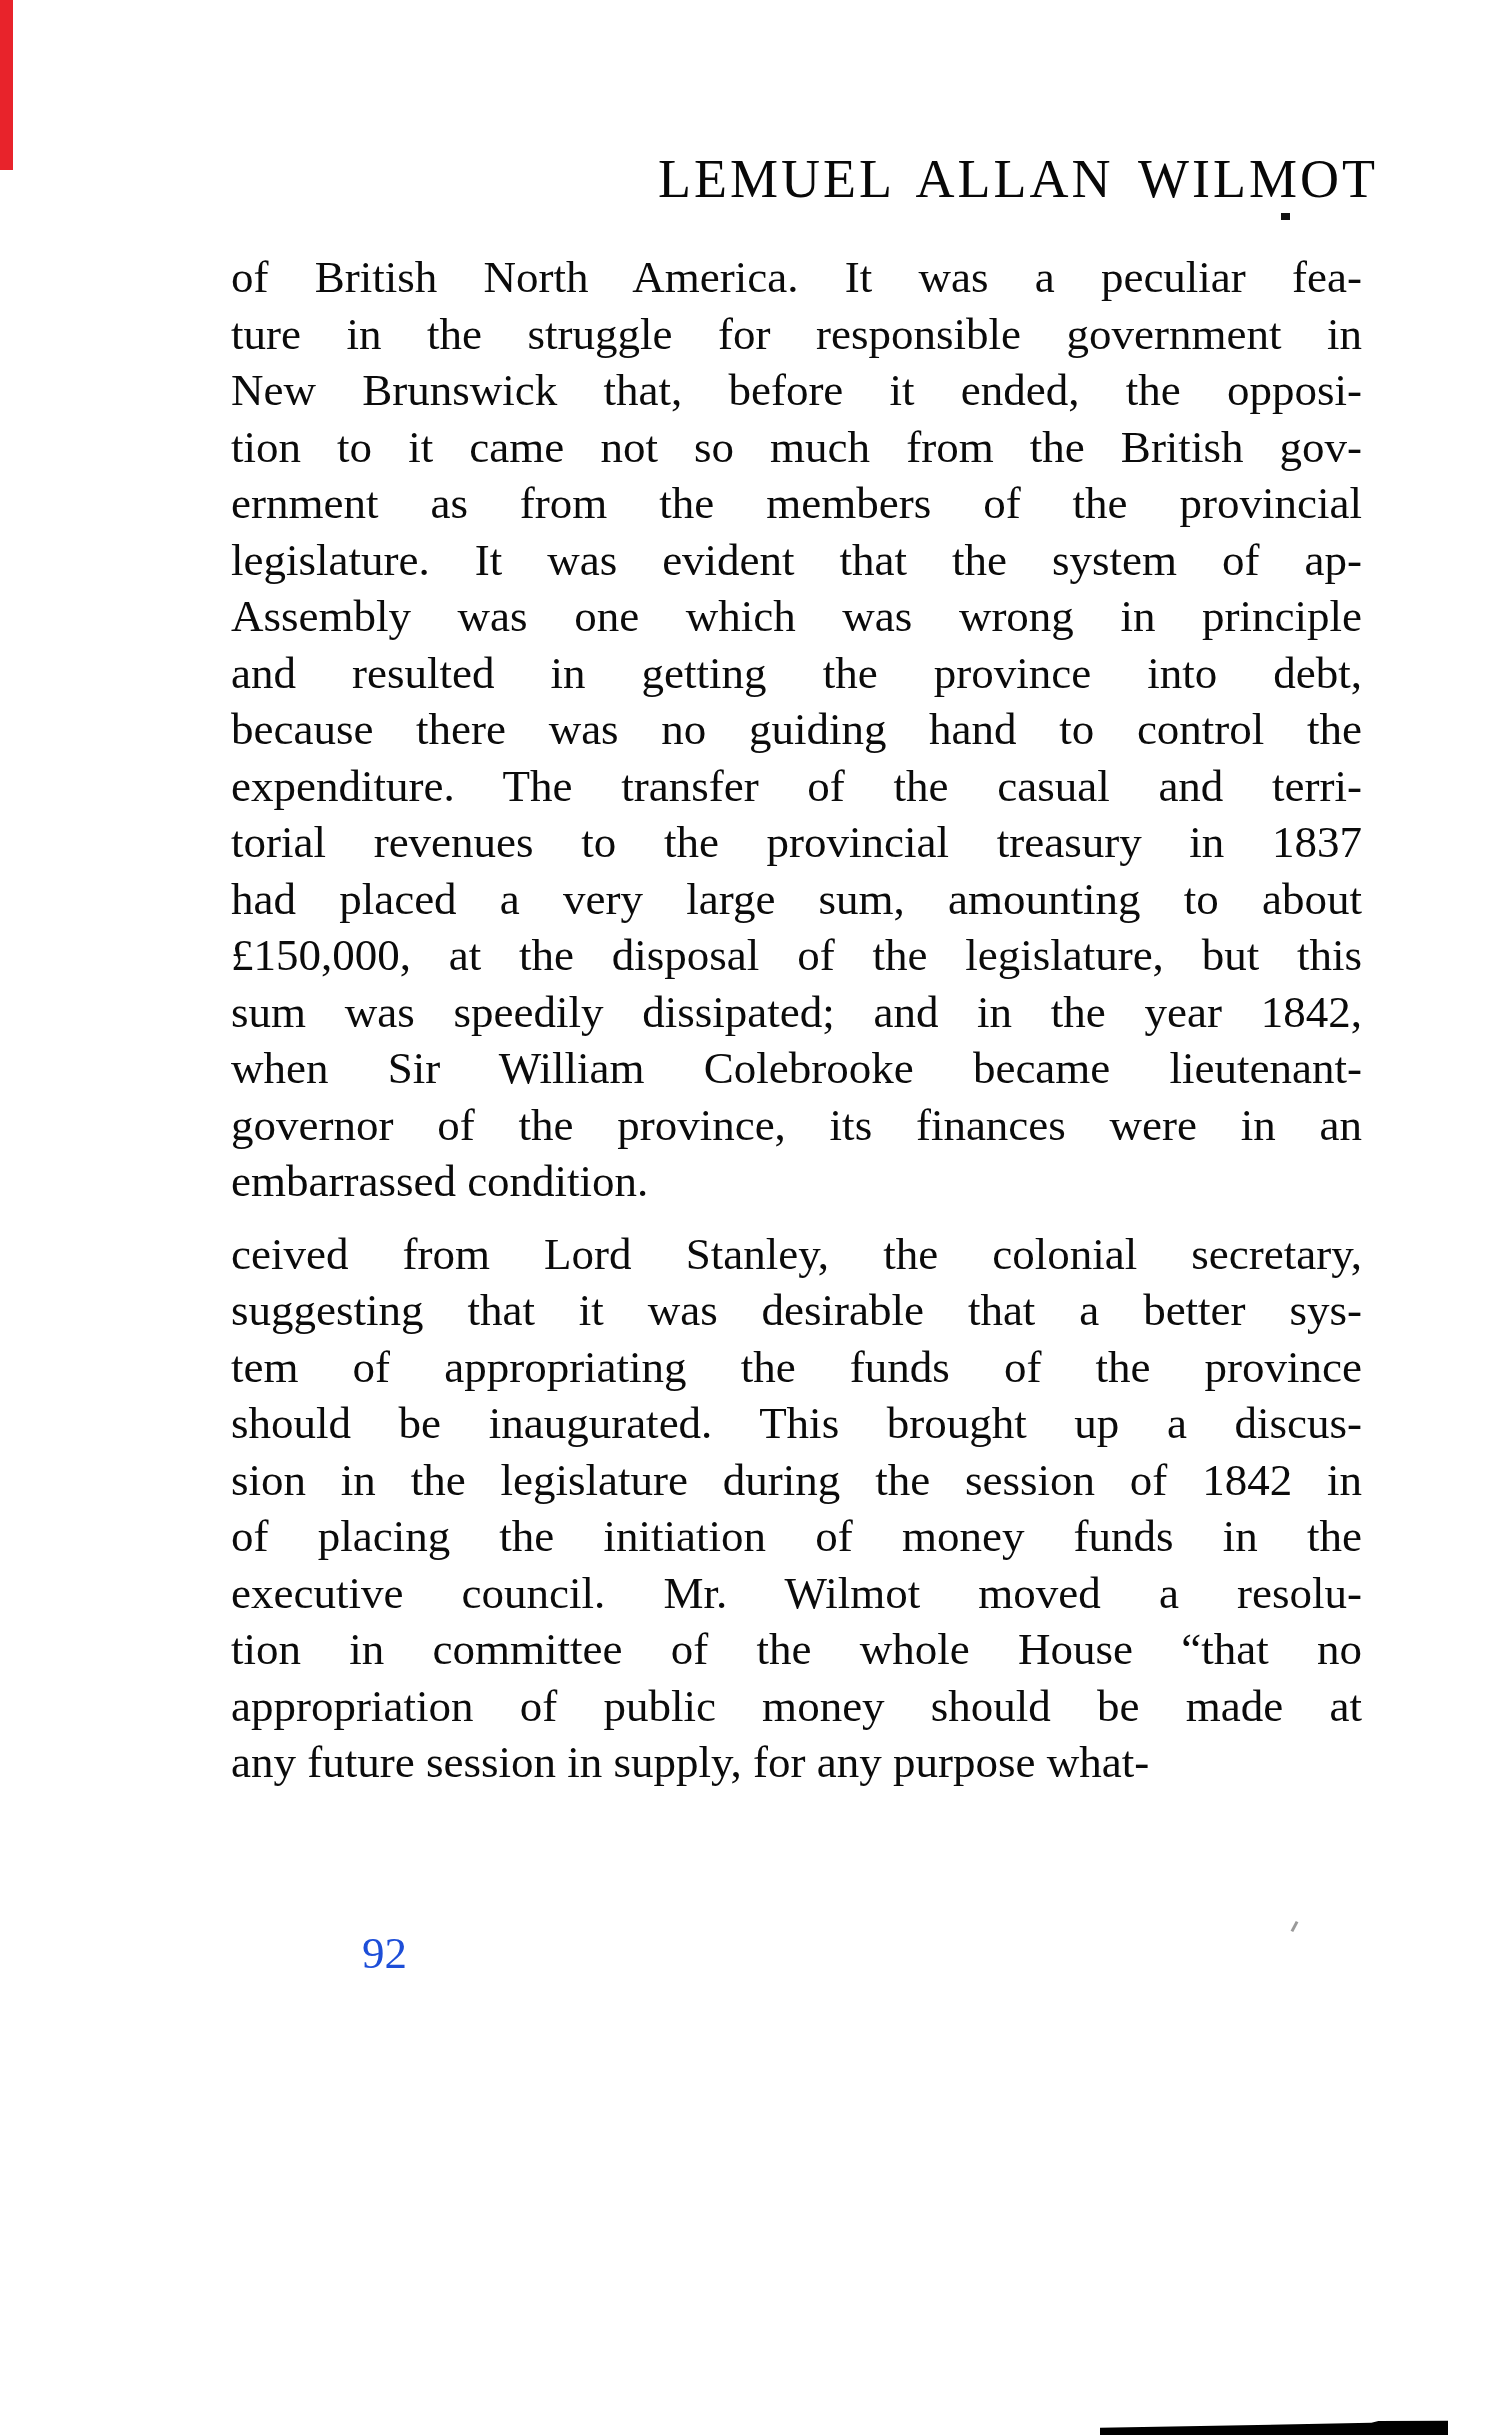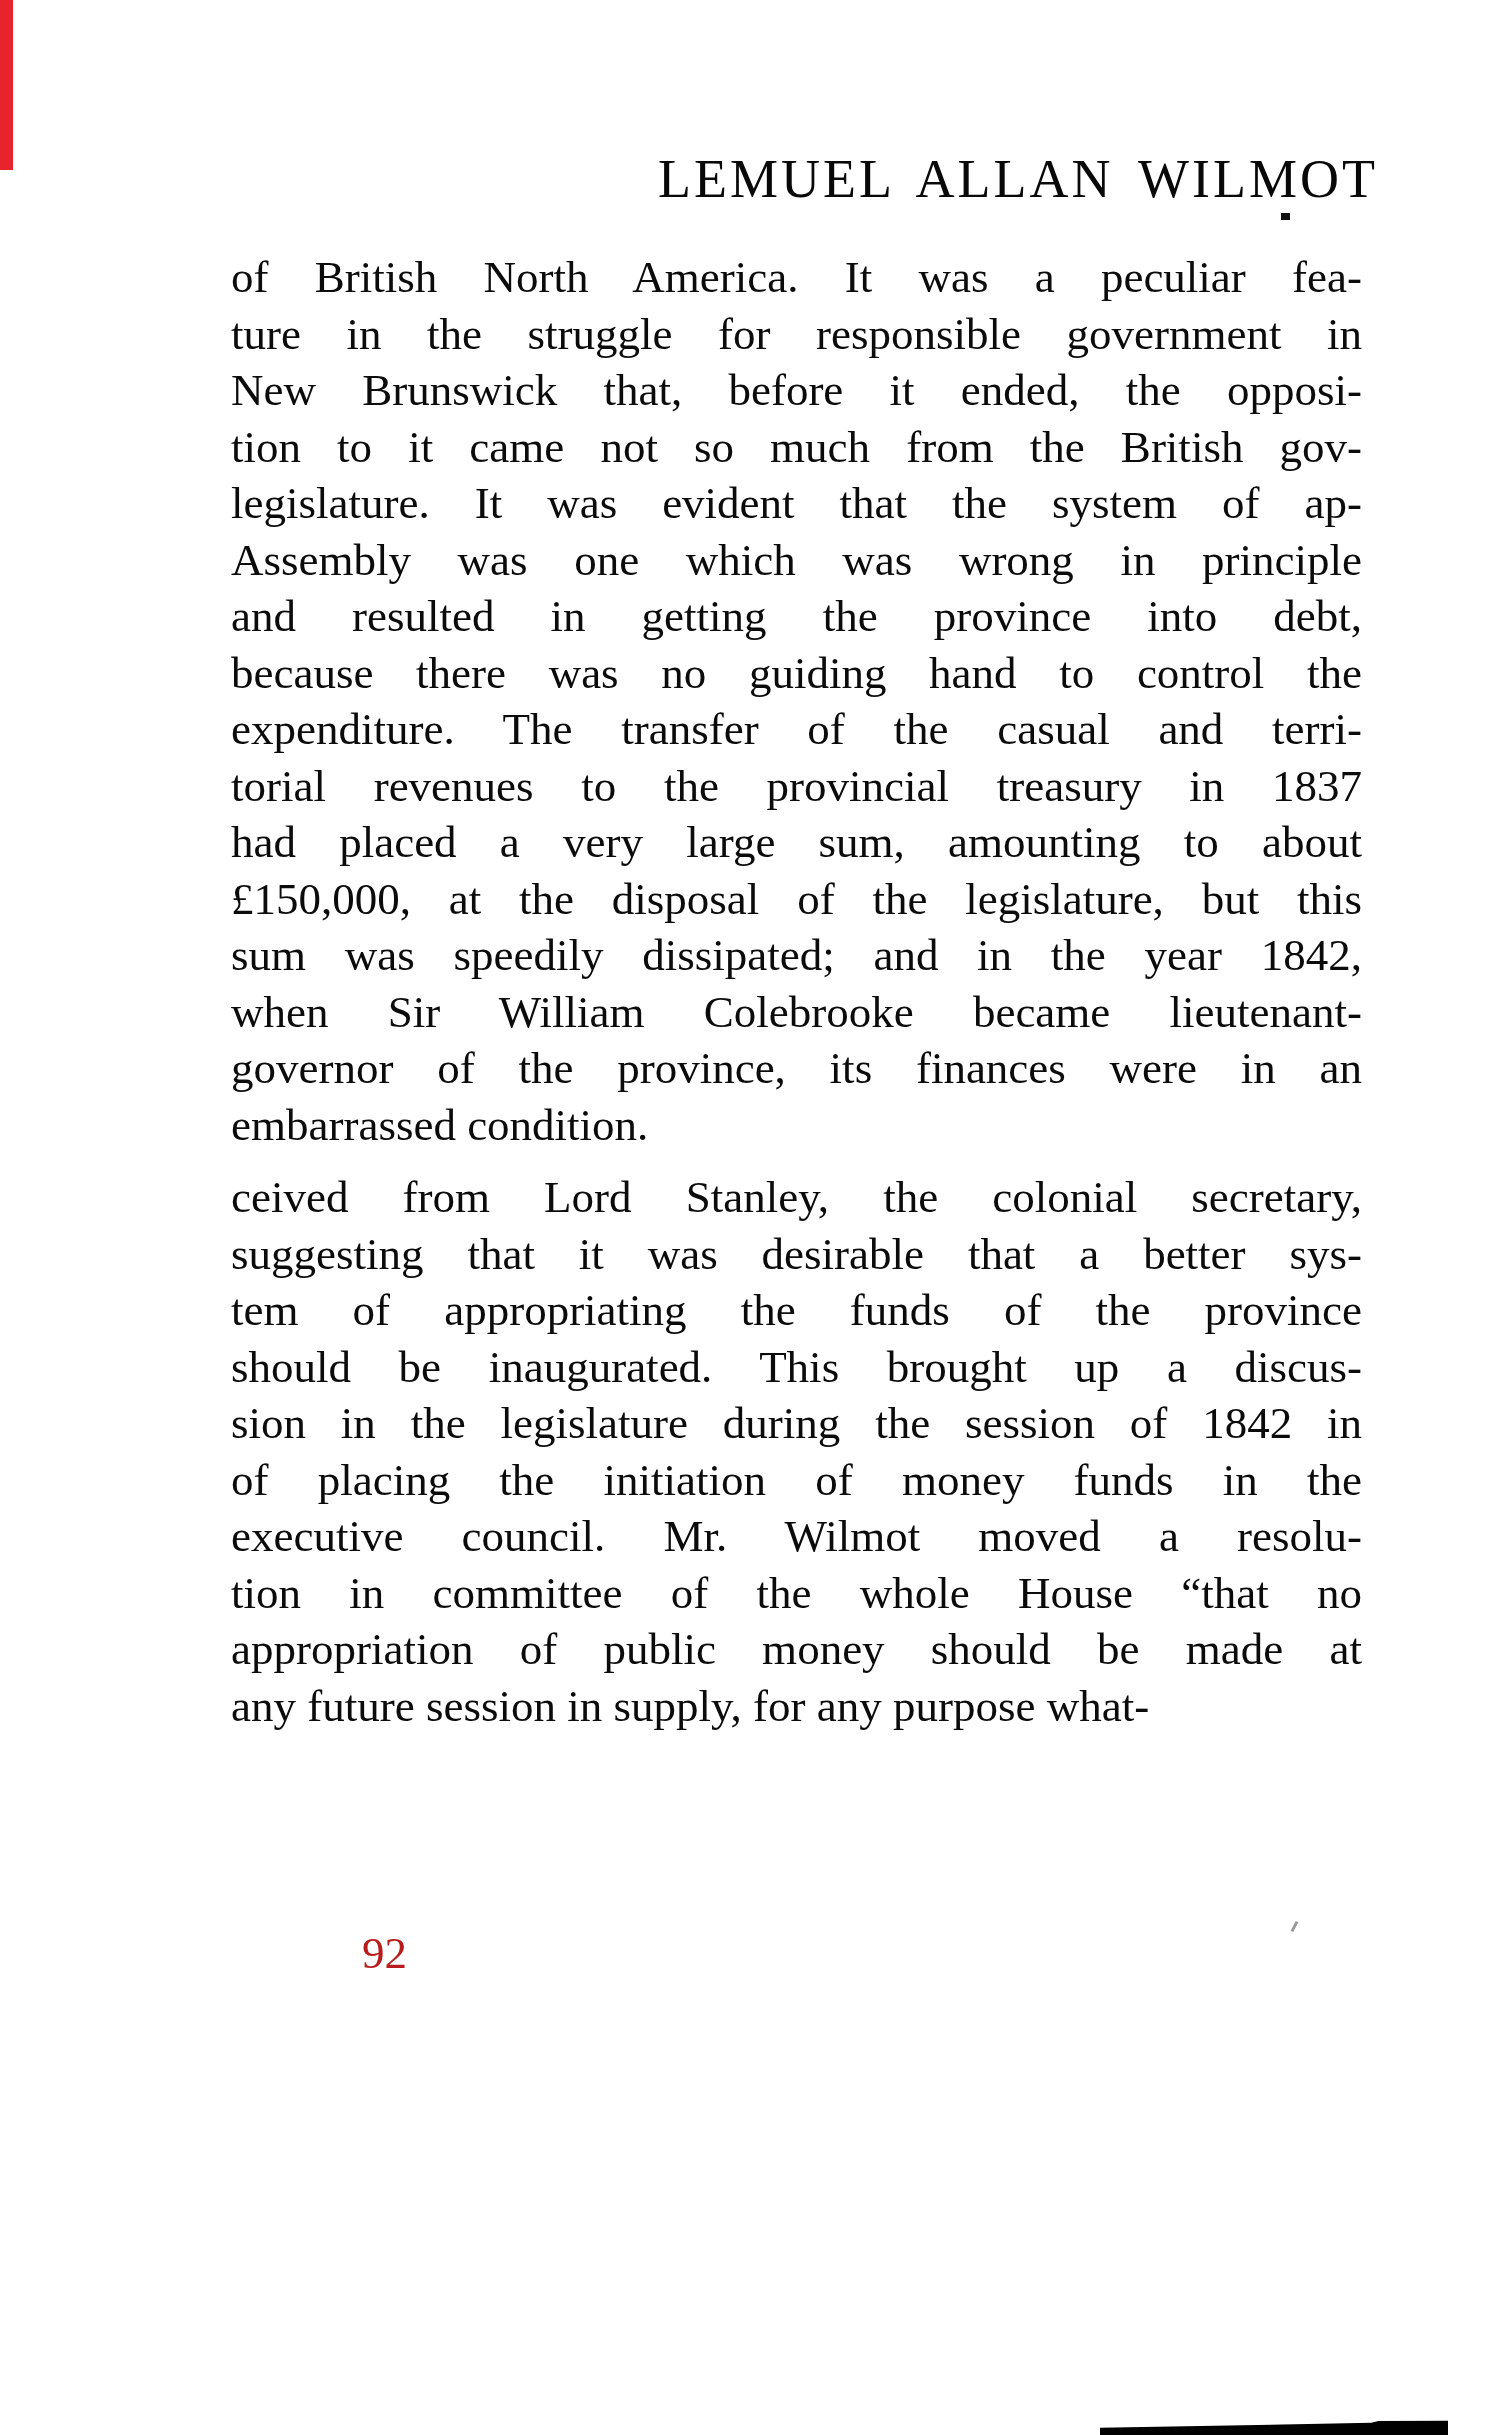--- a/index.html
+++ b/index.html
@@ -52,21 +52,21 @@
   }
   .line.indent {
     text-indent: 38px;
   }
   .page-number {
     position: absolute;
     top: 1925px;
     left: 362px;
     font-size: 45px;
     line-height: 56.5px;
-    color: #b91c1c;
+    color: #1d4ed8;
   }
   .edge-mark {
     position: absolute;
     left: 0;
     top: 0;
     width: 13px;
     height: 170px;
   }
   .title-speck {
     position: absolute;
@@ -102,20 +102,21 @@
 <div class="page-title">LEMUEL ALLAN WILMOT</div>
 
 <div class="title-speck"></div>
 
 <div class="text-block">
     <div class="paragraph">
       <div class="line">of British North America. It was a peculiar fea-</div>
       <div class="line">ture in the struggle for responsible government in</div>
       <div class="line">New Brunswick that, before it ended, the opposi-</div>
       <div class="line">tion to it came not so much from the British gov-</div>
+      <div class="line">ernment as from the members of the provincial</div>
       <div class="line">legislature. It was evident that the system of ap-</div>
       <div class="line">Assembly was one which was wrong in principle</div>
       <div class="line">and resulted in getting the province into debt,</div>
       <div class="line">because there was no guiding hand to control the</div>
       <div class="line">expenditure. The transfer of the casual and terri-</div>
       <div class="line">torial revenues to the provincial treasury in 1837</div>
       <div class="line">had placed a very large sum, amounting to about</div>
       <div class="line">£150,000, at the disposal of the legislature, but this</div>
       <div class="line">sum was speedily dissipated; and in the year 1842,</div>
       <div class="line">when Sir William Colebrooke became lieutenant-</div>

